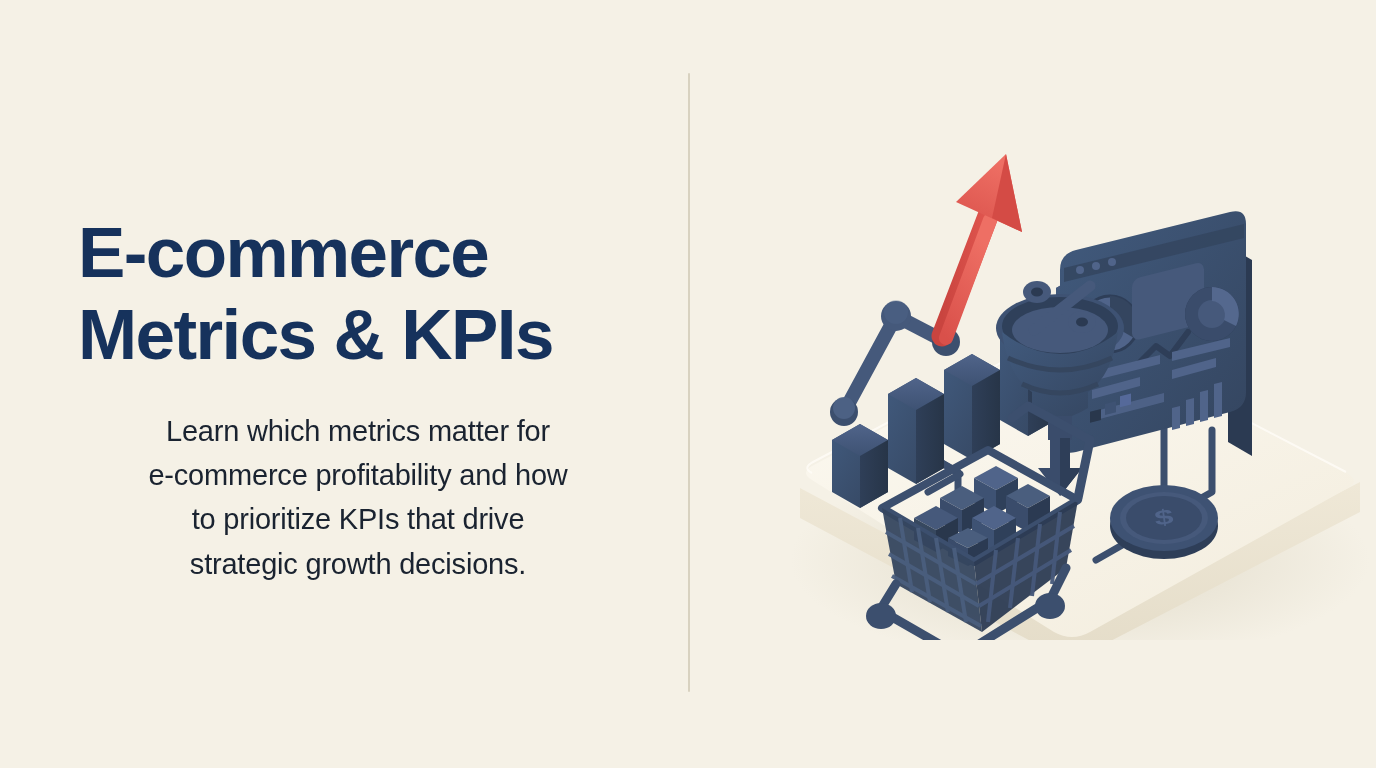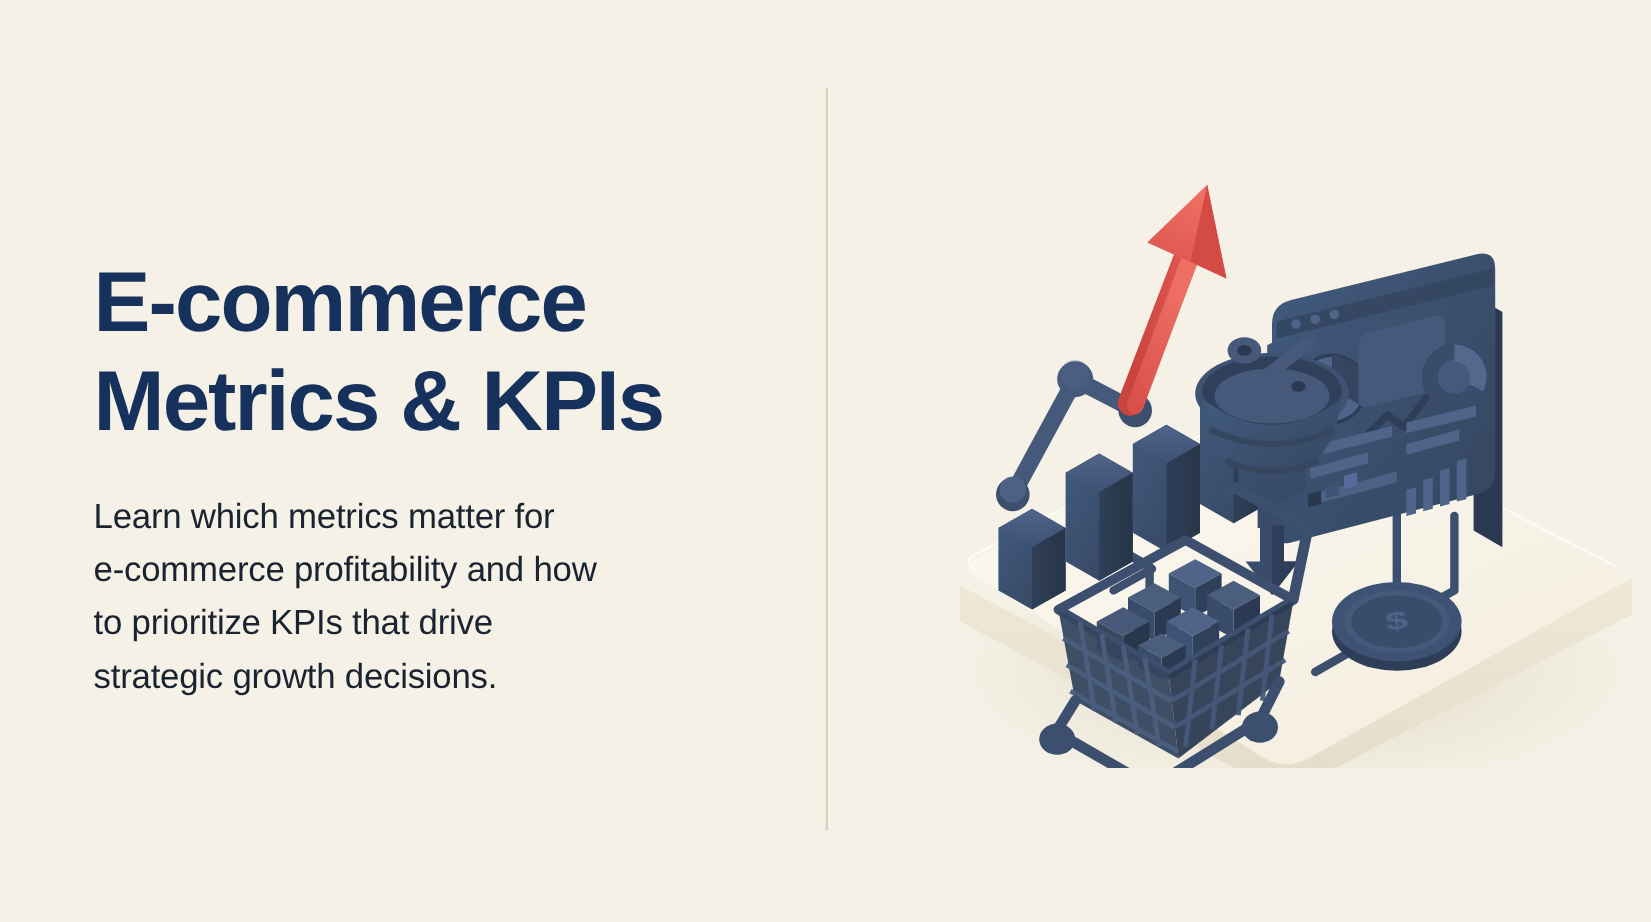--- a/index.html
+++ b/index.html
@@ -31,20 +31,21 @@
     white-space:pre-line;
   }
   #page-subtitle {
     margin-top:32px;
     font-size:29px;
     font-weight:normal;
     line-height:1.53;
     letter-spacing:-0.2px;
     color:#1A2330;
     white-space:pre-line;
+    text-align:center;
   }
 
   
   #divider {
     position:absolute;
     left:688px; top:73px;
     width:2px; height:619px;
     background:#D8D2C0;
     border-radius:1px;
   }

